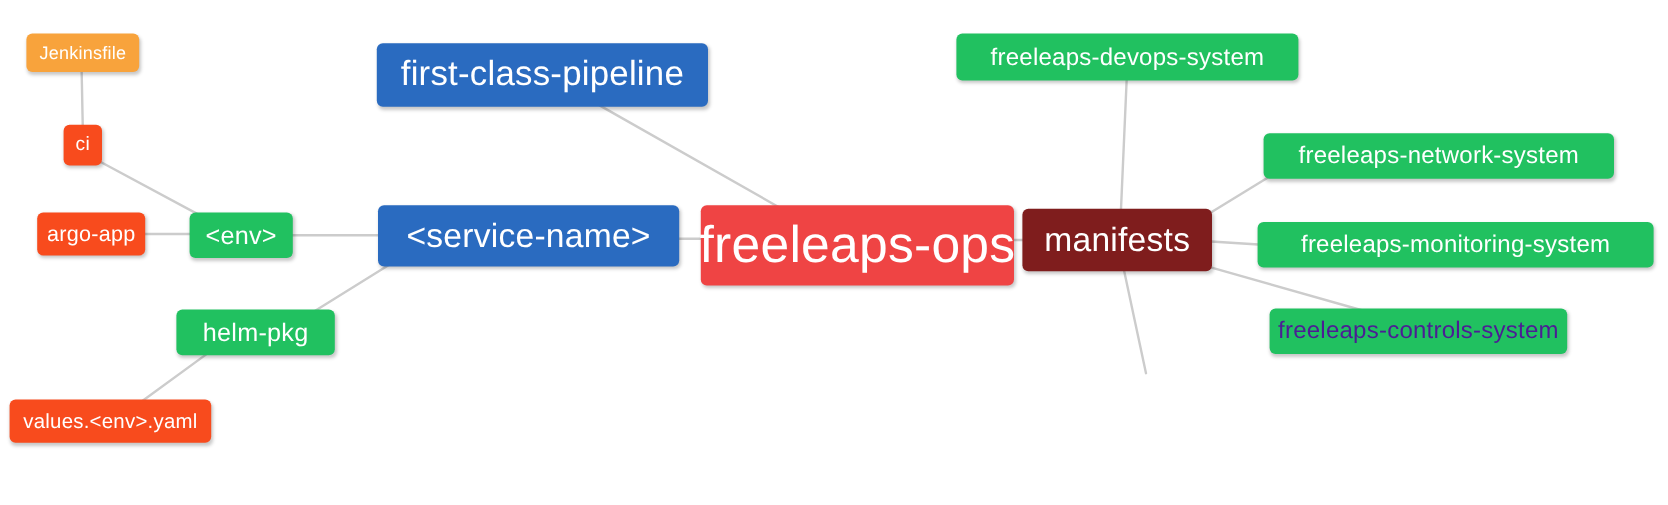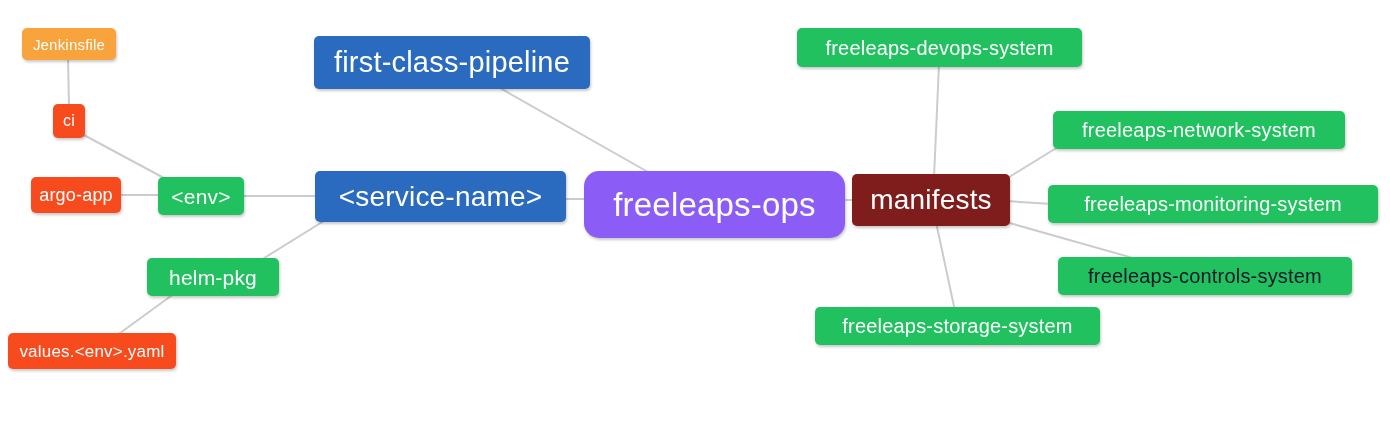--- a/index.html
+++ b/index.html
@@ -58,20 +58,19 @@
       <line x1="936" y1="222" x2="955" y2="311" stroke="#cccccc" stroke-width="2" stroke-linecap="round"></line>
     </svg>
 <div class="node" style="left: 22px; top: 28px; width: 94px; height: 32px; background: rgb(248, 163, 60); font-size: 15px; color: rgb(255, 255, 255);">Jenkinsfile</div>
     <div class="node" style="left: 53px; top: 104px; width: 32px; height: 34px; background: rgb(248, 75, 29); font-size: 16px; color: rgb(255, 255, 255);">ci</div>
     <div class="node" style="left: 31px; top: 177px; width: 90px; height: 36px; background: rgb(248, 75, 29); font-size: 18px; color: rgb(255, 255, 255);">argo-app</div>
     <div class="node" style="left: 158px; top: 177px; width: 86px; height: 38px; background: rgb(33, 193, 96); font-size: 21px; color: rgb(255, 255, 255);">&lt;env&gt;</div>
     <div class="node" style="left: 147px; top: 258px; width: 132px; height: 38px; background: rgb(33, 193, 96); font-size: 21px; color: rgb(255, 255, 255);">helm-pkg</div>
     <div class="node" style="left: 8px; top: 333px; width: 168px; height: 36px; background: rgb(248, 75, 29); font-size: 17px; color: rgb(255, 255, 255);">values.&lt;env&gt;.yaml</div>
     <div class="node" style="left: 314px; top: 36px; width: 276px; height: 53px; background: rgb(42, 107, 192); font-size: 29px; color: rgb(255, 255, 255);">first-class-pipeline</div>
     <div class="node" style="left: 315px; top: 171px; width: 251px; height: 51px; background: rgb(42, 107, 192); font-size: 28px; color: rgb(255, 255, 255);">&lt;service-name&gt;</div>
-    <div class="node" style="left: 584px; top: 171px; width: 261px; height: 67px; background: #8b5cf6; font-size: 33px; color: rgb(255, 255, 255); border-radius: 15px;">freeleaps-ops</div>
+    <div class="node" style="left: 584px; top: 171px; width: 261px; height: 67px; background: #ef4444; font-size: 43px; color: rgb(255, 255, 255);">freeleaps-ops</div>
     <div class="node" style="left: 852px; top: 174px; width: 158px; height: 52px; background: #7f1d1d; font-size: 28px; color: rgb(255, 255, 255);">manifests</div>
     <div class="node" style="left: 797px; top: 28px; width: 285px; height: 39px; background: rgb(33, 193, 96); font-size: 20px; color: rgb(255, 255, 255);">freeleaps-devops-system</div>
     <div class="node" style="left: 1053px; top: 111px; width: 292px; height: 38px; background: rgb(33, 193, 96); font-size: 20px; color: rgb(255, 255, 255);">freeleaps-network-system</div>
     <div class="node" style="left: 1048px; top: 185px; width: 330px; height: 38px; background: rgb(33, 193, 96); font-size: 20px; color: rgb(255, 255, 255);">freeleaps-monitoring-system</div>
-    <div class="node" style="left: 1058px; top: 257px; width: 294px; height: 38px; background: rgb(33, 193, 96); font-size: 20px; color: #0f172a;">freeleaps-controls-system</div>
-    <div class="node" style="left: 815px; top: 307px; width: 285px; height: 38px; background: rgb(33, 193, 96); font-size: 20px; color: rgb(255, 255, 255);">freeleaps-storage-system</div>
+    <div class="node" style="left: 1058px; top: 257px; width: 248px; height: 38px; background: rgb(33, 193, 96); font-size: 20px; color: #4c1d95;">freeleaps-controls-system</div>
   </div>
 
 </body></html>

